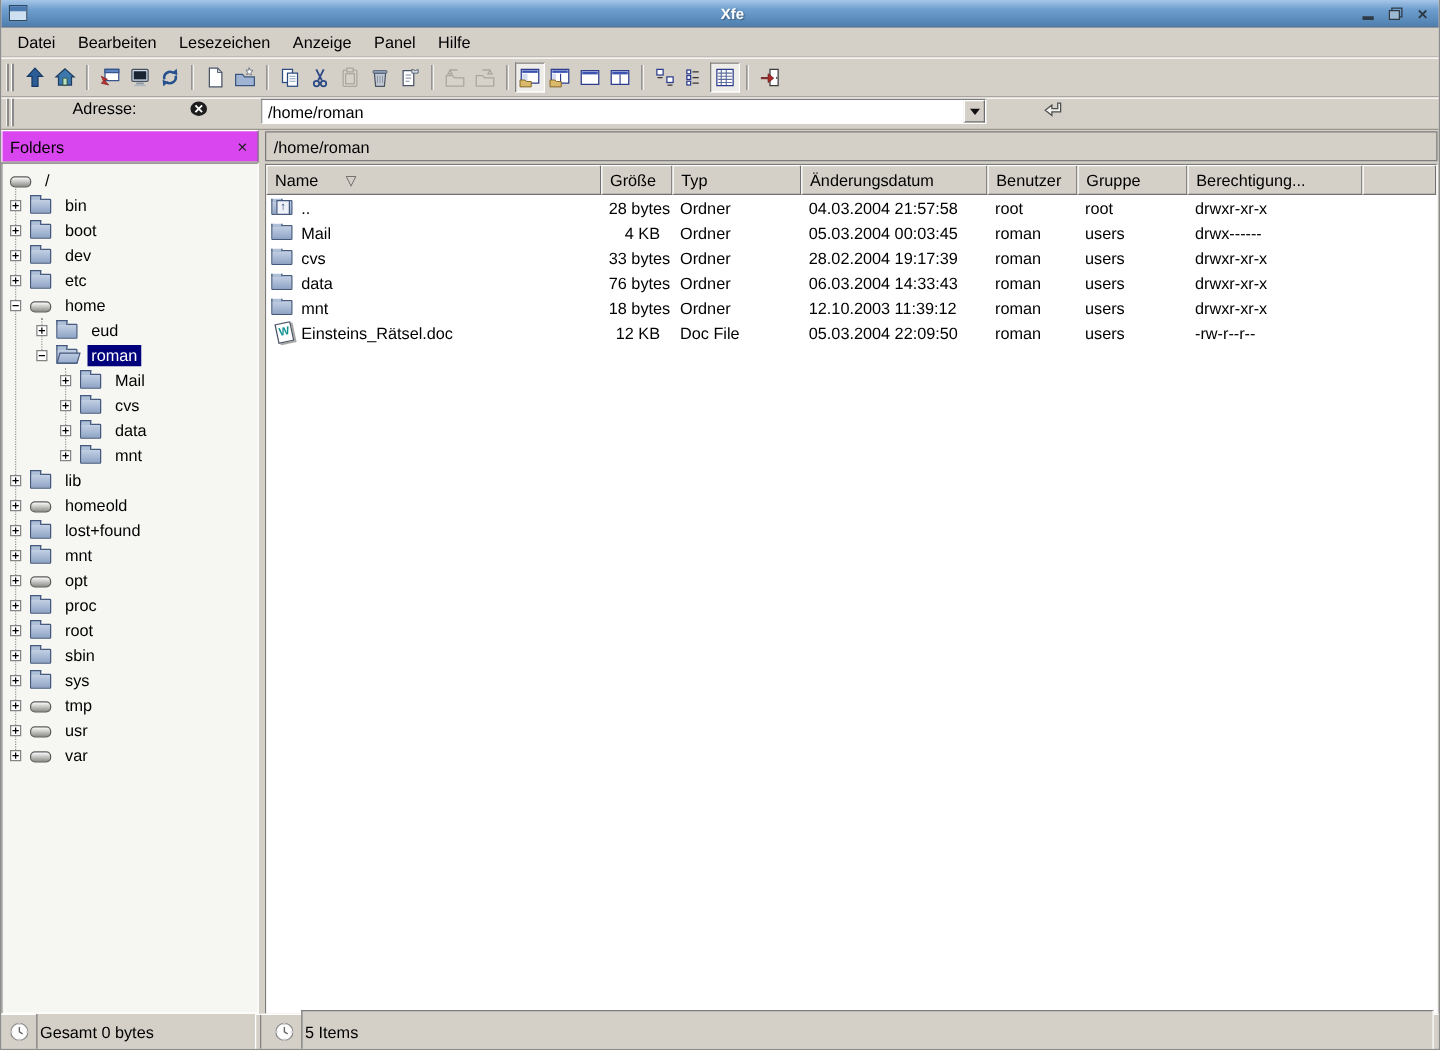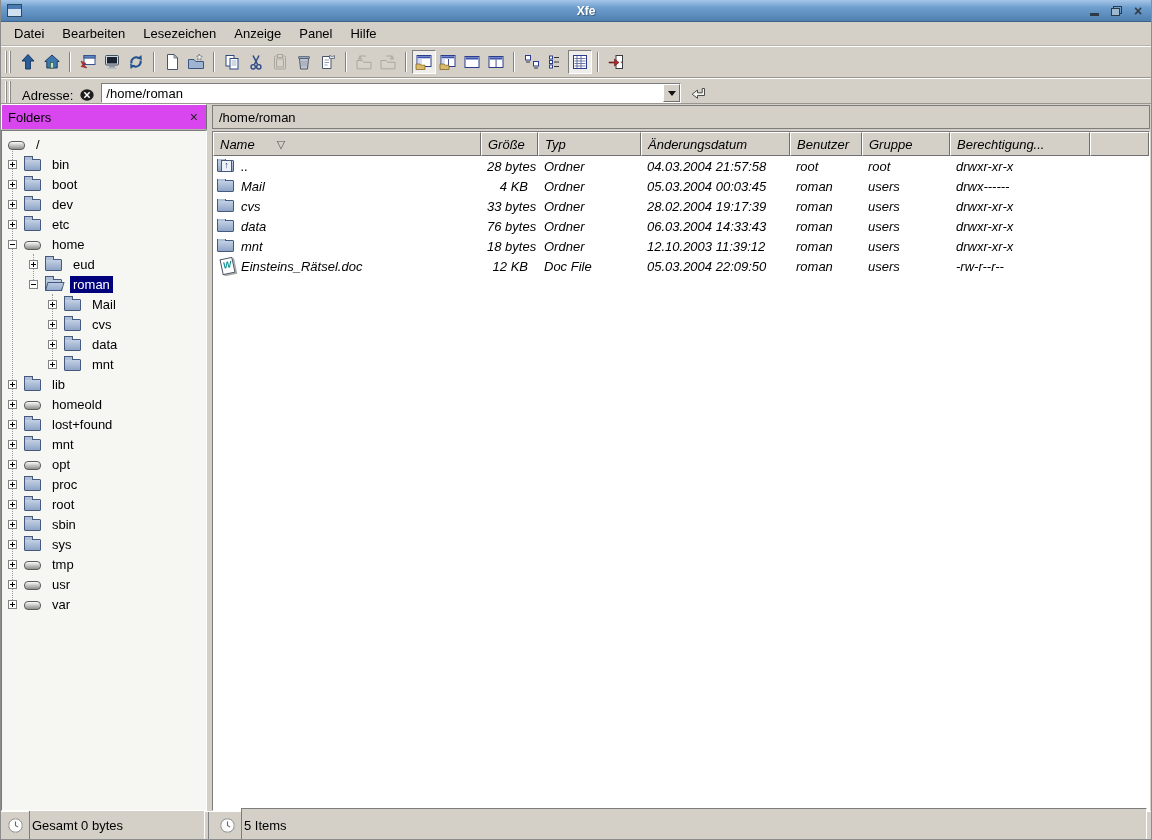--- a/index.html
+++ b/index.html
@@ -34,21 +34,21 @@
   
   .toolbar { height:32px; flex:0 0 32px; display:flex; align-items:center; background:#d4d0c8; border-top:1px solid #fff; border-bottom:1px solid #9a968e; padding-left:2px; }
   .grip { width:7px; height:22px; margin:0 4px 0 2px;
     background:repeating-linear-gradient(to right,#ffffff 0 1px,#8a8a8a 1px 2px,#d4d0c8 2px 4px); }
   .tb { width:24px; height:24px; border:1px solid transparent; background:transparent; display:flex; align-items:center; justify-content:center; padding:0; }
   .tb[data-state="pressed"] { border-color:#808080 #ffffff #ffffff #808080; background:#efedе9; background:#efede9; }
   .tb[data-state="disabled"] svg * { stroke:#aaa69e; fill:#d6d2ca; }
   .tb-sep { width:2px; height:20px; border-left:1px solid #828282; border-right:1px solid #ffffff; margin:0 5px; }
   .tbi { display:flex; }
   
-  .addressbar { height:26px; flex:0 0 26px; display:flex; align-items:flex-end; background:#d4d0c8; border-top:1px solid #fff; border-bottom:1px solid #9a968e; padding-left:2px; }
+  .addressbar { height:26px; flex:0 0 26px; display:flex; align-items:flex-start; background:#d4d0c8; border-top:1px solid #fff; border-bottom:1px solid #9a968e; padding-left:2px;gap:36px; }
   .addr-label { margin:0 6px 0 6px; }
   .addr-clear { width:16px; height:16px; display:flex; margin-right:6px; }
   .combo { display:flex; width:580px; height:20px; border:1px solid; border-color:#7c7c7c #ffffff #ffffff #7c7c7c; background:#fff; }
   .combo input { flex:1; border:none; outline:none; font:13px "Liberation Sans","DejaVu Sans",sans-serif; padding:0 4px; background:#fff; }
   .combo-arrow { width:17px; background:#d4d0c8; border:1px solid; border-color:#ffffff #6f6f6f #6f6f6f #ffffff; display:flex; align-items:center; justify-content:center; }
   .combo-arrow::after { content:""; width:0; height:0; border:4px solid transparent; border-top:5px solid #111; margin-top:4px; }
   .addr-go { margin-left:8px; display:flex; }
   
   .main { flex:1 1 auto; display:flex; min-height:0; }
   .leftpane { width:206px; flex:0 0 206px; display:flex; flex-direction:column; min-height:0; }
@@ -75,21 +75,21 @@
     transform:skewX(-16deg); transform-origin:bottom left; }
   .ticon[data-icon="drive"] { height:9px; margin-top:3px; border-radius:4px;
     background:linear-gradient(180deg,#fbfbfb,#b9b9b6 60%,#8f8f8c); border:1px solid #5c5c5c; }
   .tlabel { padding:1px 3px; white-space:nowrap; }
   .tlabel[data-selected="true"] { background:#00007d; color:#fff; }
   .tree-guide { position:absolute; width:0; border-left:1px dotted #9a9a9a; z-index:0; }
   .splitter { width:4px; flex:0 0 4px; background:#d4d0c8; }
   
   .rightpane { flex:1; display:flex; flex-direction:column; min-width:0; min-height:0; padding:0 1px; }
   .path-bar { height:24px; flex:0 0 24px; margin:1px 0 2px 0; border:1px solid #7c7c7c; background:#d4d0c8; display:flex; align-items:center; padding:0 6px; }
-  .list-frame { flex:1; border:1px solid; border-color:#7c7c7c #ffffff #ffffff #7c7c7c; background:#fff; display:flex; flex-direction:column; overflow:hidden;font-style:italic; }
+  .list-frame { flex:1; border:1px solid; border-color:#7c7c7c #ffffff #ffffff #7c7c7c; background:#fff; display:flex; flex-direction:column; overflow:hidden; }
   .list-header { height:24px; flex:0 0 24px; display:flex; }
   .col-h { background:#d4d0c8; border:1px solid; border-color:#ffffff #6f6f6f #6f6f6f #ffffff; display:flex; align-items:center; padding:0 6px; white-space:nowrap; overflow:hidden; }
   .w-name{width:268px;flex:0 0 268px;} .w-size{width:57px;flex:0 0 57px;} .w-type{width:103px;flex:0 0 103px;}
   .w-date{width:149px;flex:0 0 149px;} .w-user{width:72px;flex:0 0 72px;} .w-group{width:88px;flex:0 0 88px;}
   .w-perm{width:140px;flex:0 0 140px;} .w-fill{flex:1;}
   .sort-ind { margin-left:22px; color:#555; font-size:11px; font-family:"DejaVu Sans",sans-serif; }
   .list-body { flex:1; background:#fff; }
   .frow { height:20px; display:flex; align-items:center; }
   .cell { padding:0 6px; white-space:nowrap; overflow:hidden; }
   .cell-name { display:flex; align-items:center; padding-left:4px; }

